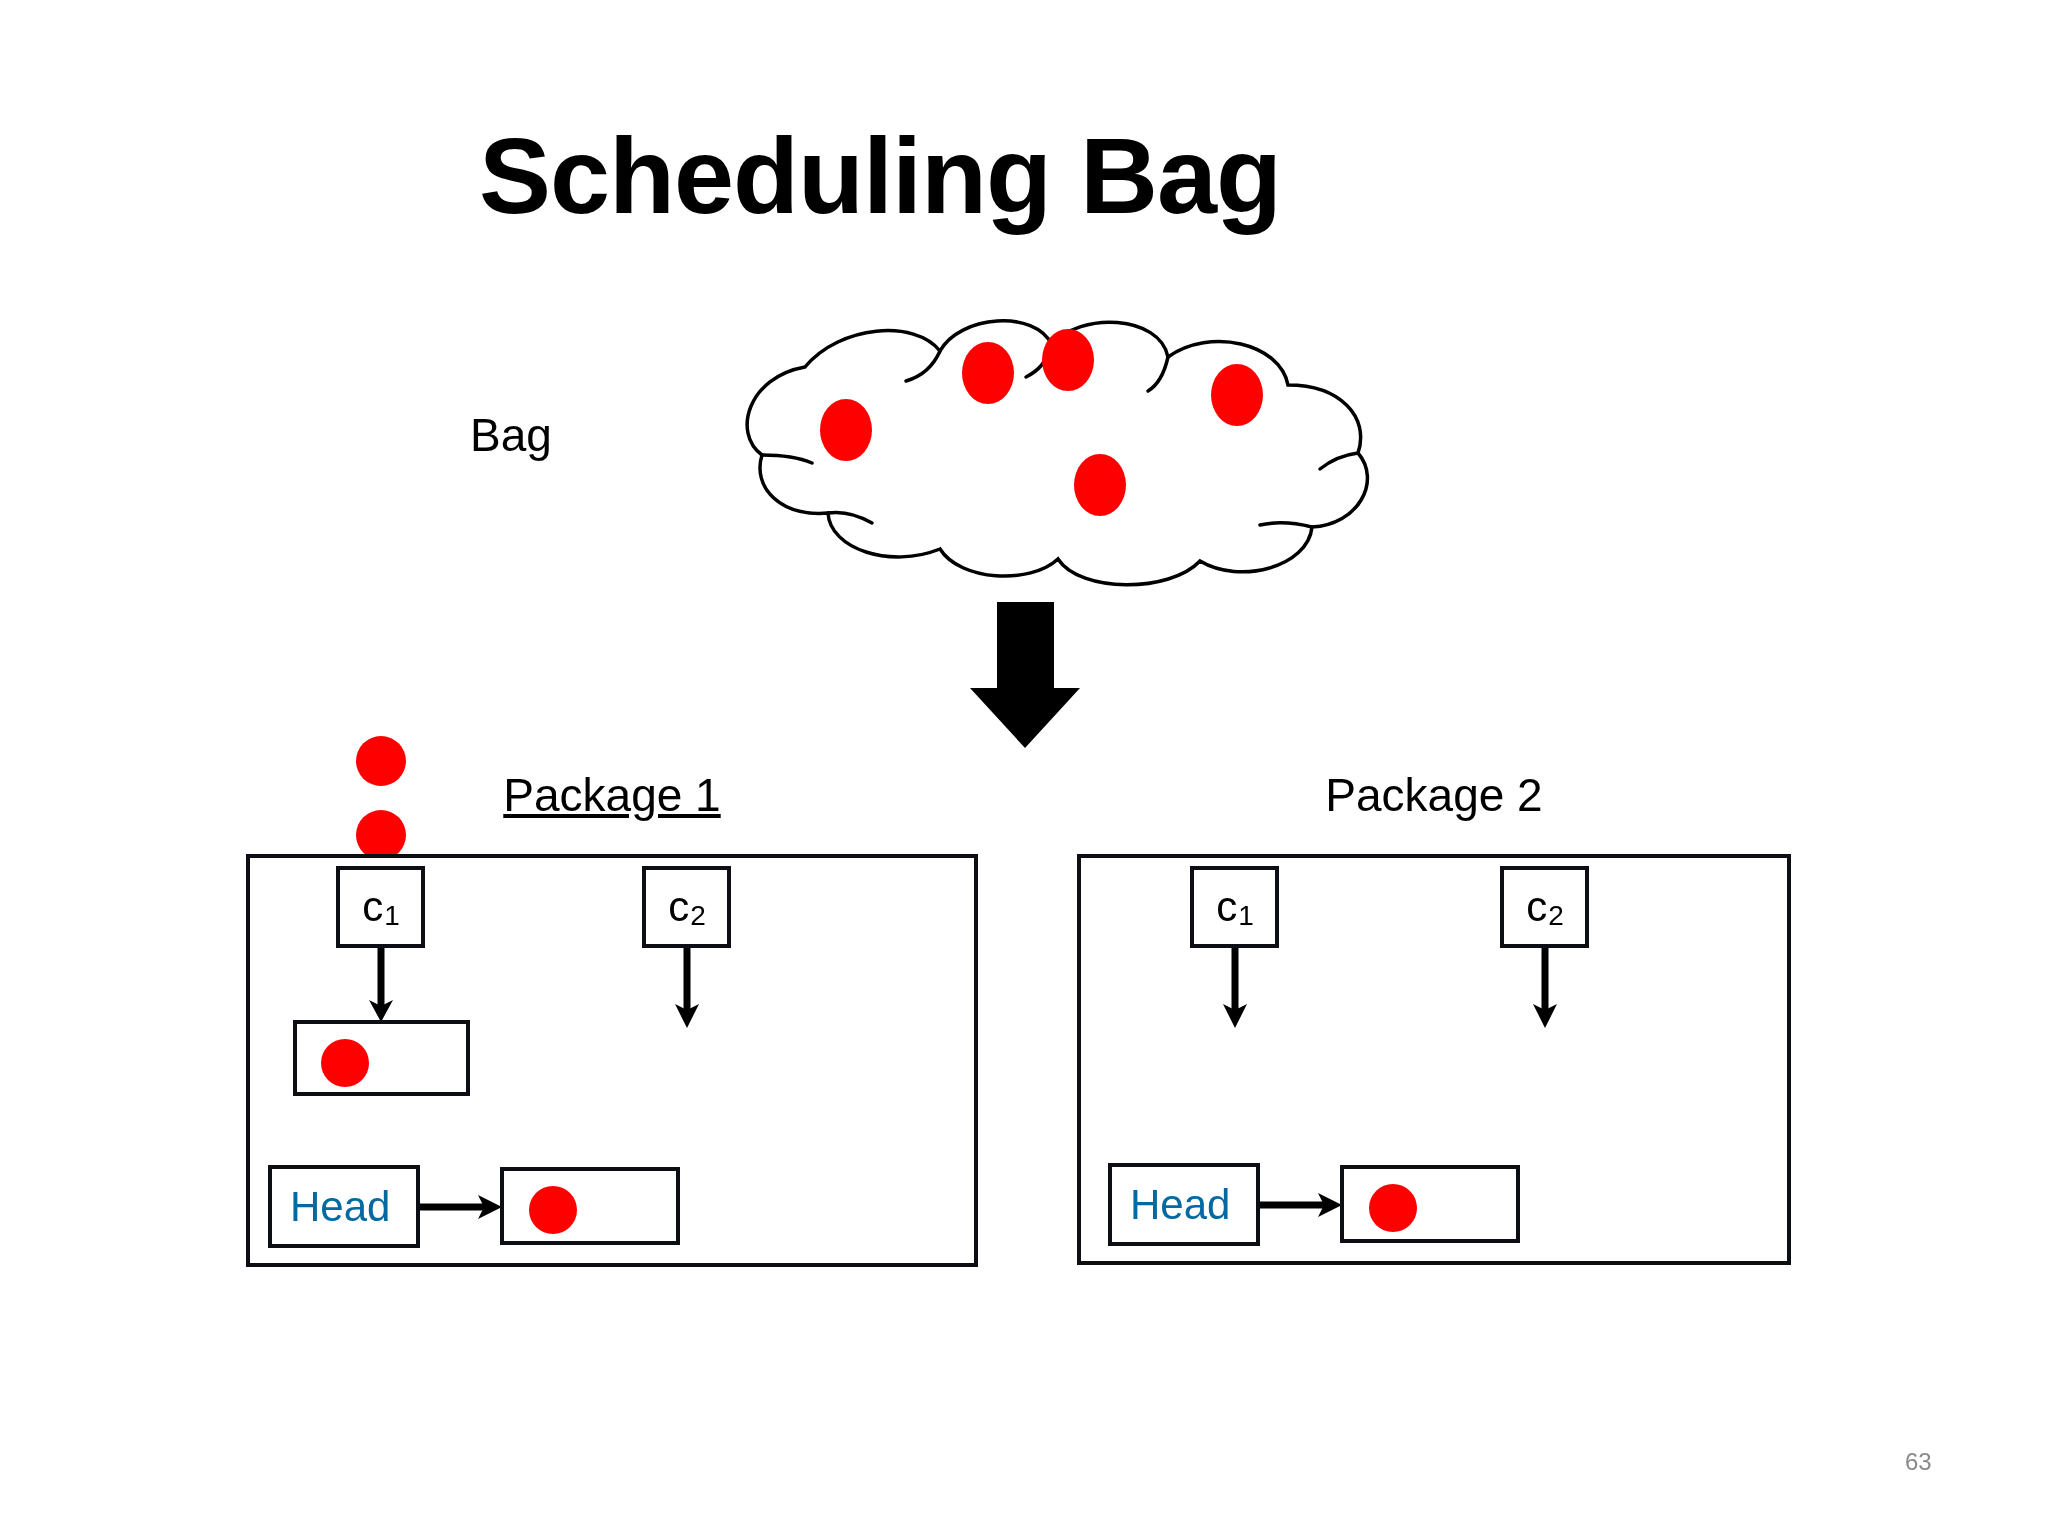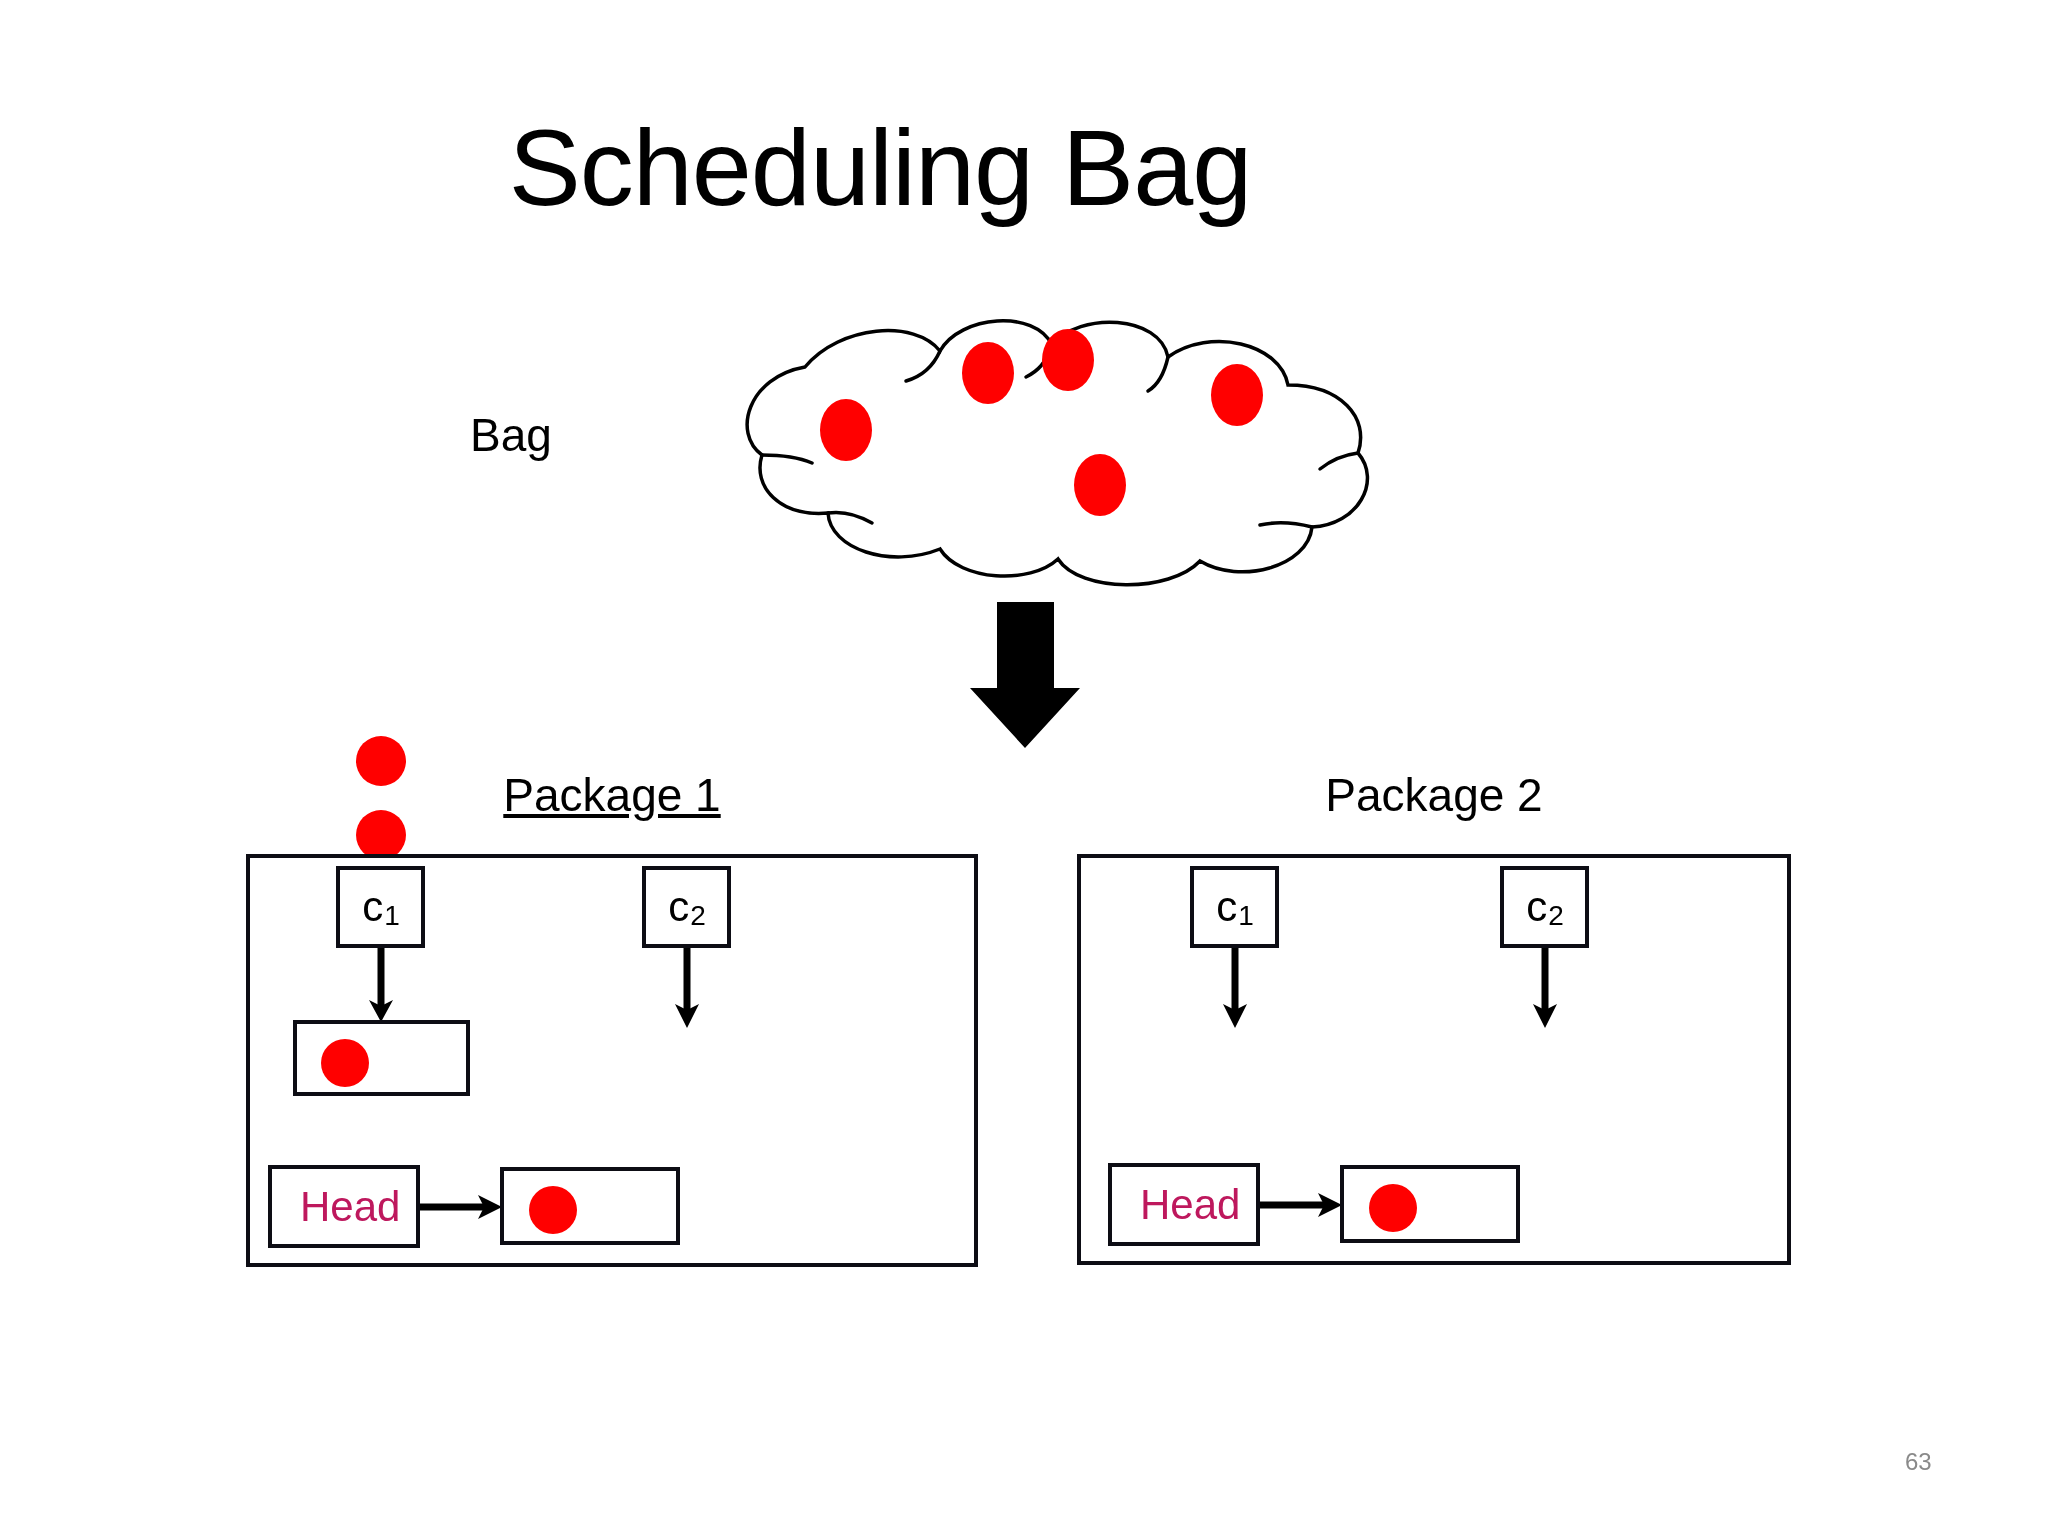--- a/index.html
+++ b/index.html
@@ -12,25 +12,25 @@
     width: 2048px;
     height: 1536px;
     background: #ffffff;
     overflow: hidden;
     font-family: "Liberation Sans", sans-serif;
     color: #000000;
   }
   #slide-title {
     position: absolute;
     left: 0;
-    top: 114px;
+    top: 122px;
     width: 1760px;
     text-align: center;
     font-size: 108px;
-    font-weight: normal;
+    font-weight: bold;
     letter-spacing: -1px;
     line-height: 1.0;
     color: #000000;
   }
   .bag-label {
     position: absolute;
     left: 470px;
     top: 408px;
     font-size: 46px;
     color: #000000;
@@ -92,23 +92,23 @@
   }
 
   .head-box {
     position: absolute;
     border: 4px solid #0d0d14;
     background: #ffffff;
     box-sizing: border-box;
     display: flex;
     align-items: center;
     justify-content: flex-start;
-    padding-left: 28px;
+    padding-left: 18px;
     font-size: 42px;
-    color: #be185d;
+    color: #0369a1;
   }
 
   .dot {
     position: absolute;
     background: #ff0000;
     border-radius: 50%;
   }
 
   .thin-arrow { position: absolute; }
 

